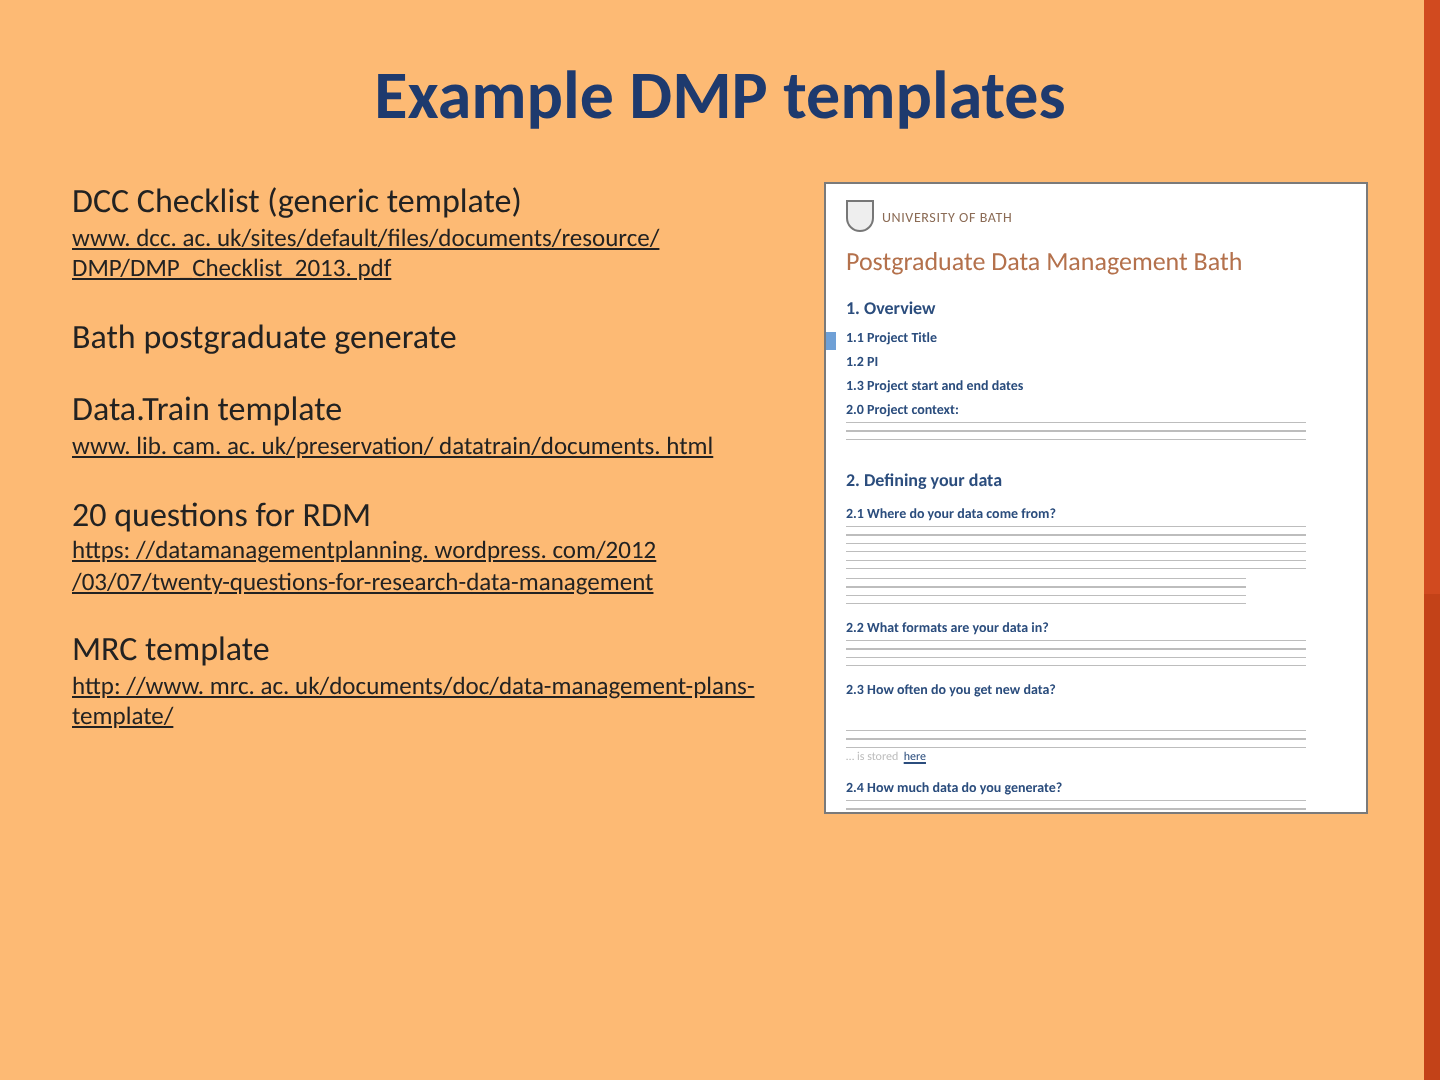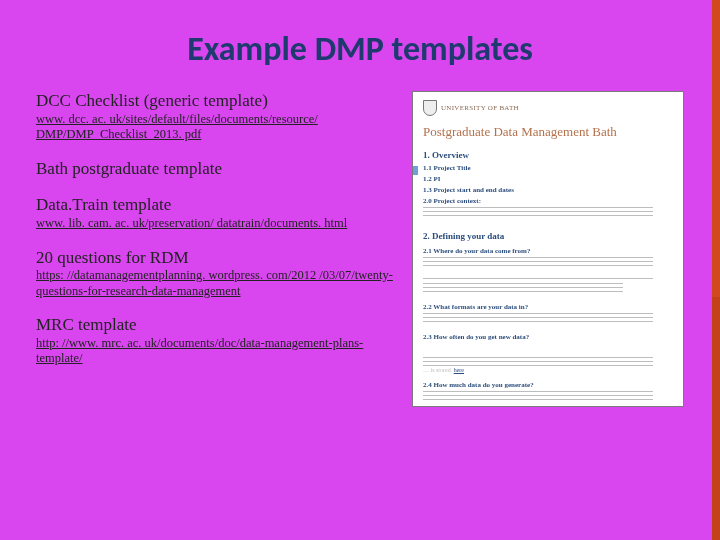--- a/index.html
+++ b/index.html
@@ -1,41 +1,40 @@
 <!DOCTYPE html>
 <html><head>
 <meta charset="utf-8">
 <style>
   * { box-sizing: border-box; margin: 0; padding: 0; }
   html, body { width: 720px; height: 540px; font-family: Calibri, Arial, sans-serif; background: #fff; }
   .slide {
     position: relative;
     width: 720px;
     height: 540px;
-    background: #d946ef;
+    background: #fdba74;
     padding: 20px 36px 20px 36px;
   }
   .accent-bar {
     position: absolute;
     top: 0; right: 0;
     width: 8px;
     height: 540px;
     background: linear-gradient(to bottom, #d14a1f 0%, #d14a1f 55%, #c34218 55%, #c34218 100%);
   }
   .title {
     font-size: 34px;
     font-weight: 700;
     color: #1e3a6e;
     text-align: center;
     margin: 8px 0 22px 0;
   }
   .content-row {
     display: flex;
     gap: 14px;
-    font-family: Liberation Serif, serif;
   }
   .left-col {
     flex: 0 0 362px;
     display: flex;
     flex-direction: column;
     gap: 14px;
   }
   .section-title {
     font-size: 17px;
     color: #222;
@@ -141,21 +140,21 @@
 
   <div class="content-row">
     <div class="left-col">
 
       <div class="group">
         <div class="section-title">DCC Checklist (generic template)</div>
         <a class="link">www. dcc. ac. uk/sites/default/files/documents/resource/ DMP/DMP_Checklist_2013. pdf</a>
       </div>
 
       <div class="group">
-        <div class="section-title">Bath postgraduate template</div>
+        <div class="section-title">Bath postgraduate generate</div>
       </div>
 
       <div class="group">
         <div class="section-title">Data.Train template</div>
         <a class="link">www. lib. cam. ac. uk/preservation/ datatrain/documents. html</a>
       </div>
 
       <div class="group">
         <div class="section-title">20 questions for RDM</div>
         <a class="link">https: //datamanagementplanning. wordpress. com/2012 /03/07/twenty-questions-for-research-data-management</a>

